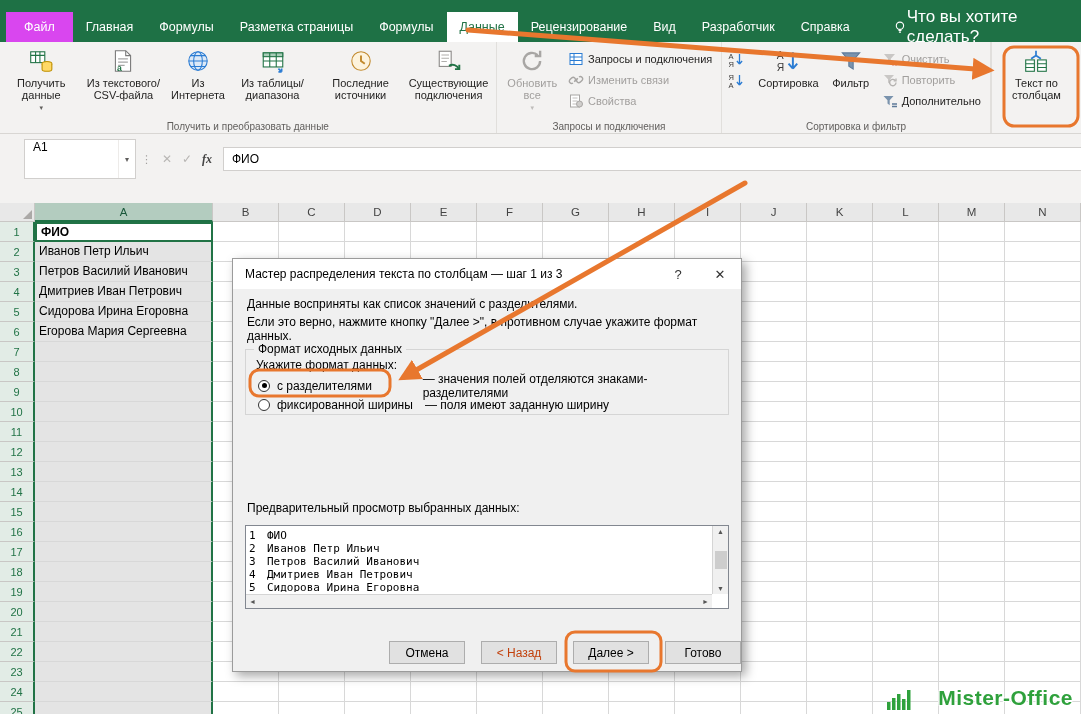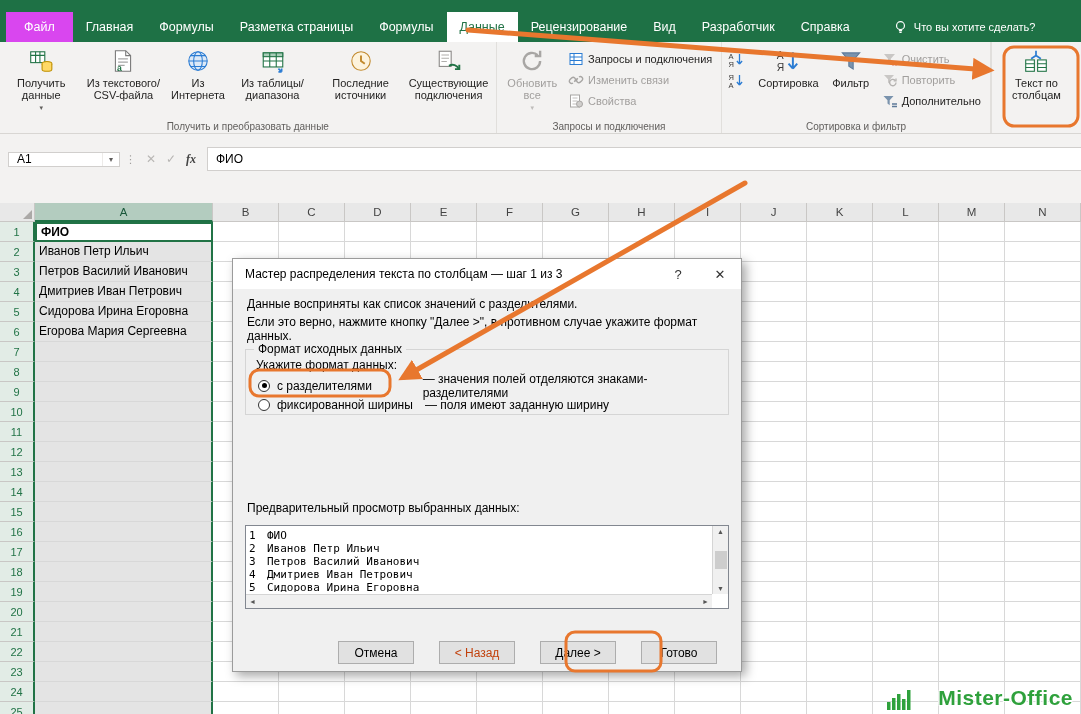--- a/index.html
+++ b/index.html
@@ -4,21 +4,21 @@
 <style>
   *{box-sizing:border-box;margin:0;padding:0}
   html,body{width:1081px;height:714px}
   body{position:relative;overflow:hidden;font-family:"Liberation Sans",sans-serif;background:#fff}
 
   
   .tabbar{position:absolute;left:0;top:0;width:100%;height:42px;background:#1E7145;display:flex;align-items:flex-end;padding-left:6px}
   .tab{color:#fff;font-size:12.5px;height:30px;display:flex;align-items:center;padding:0 13px;white-space:nowrap;cursor:default}
   .tab.file{background:#d946ef;padding:0 18px}
   .tab.active{background:#fff;color:#217346}
-  .tellme{margin-left:30px;display:flex;align-items:center;color:#fff;font-size:11px;height:30px;gap:6px}
+  .tellme{margin-left:30px;display:flex;align-items:center;color:#fff;font-size:17px;height:30px;}
   .bulb-icon{width:15px;height:15px;display:inline-block}
   .bulb-icon svg{width:100%;height:100%}
 
   
   .ribbon{position:absolute;left:0;top:42px;width:100%;height:92px;background:#F3F2F1;border-bottom:1px solid #D8D6D3;display:flex;align-items:stretch}
   .rgroup{position:relative;border-right:1px solid #E1DFDC;padding:3px 3px 15px;display:flex;align-items:flex-start}
   .rgroup.last{margin-left:auto;border-right:none;border-left:1px solid #E1DFDC}
   .rgroup-label{position:absolute;left:0;right:0;bottom:1px;text-align:center;font-size:10px;color:#605E5C;white-space:nowrap;overflow:hidden}
   .rbtn-large{min-width:56px;max-width:88px;display:flex;flex-direction:column;align-items:center;padding:3px 4px 0;font-size:11px;line-height:12px;color:#252423;text-align:center;cursor:default}
   .rbtn-large .ricon{width:26px;height:26px;margin-bottom:3px}
@@ -27,21 +27,21 @@
   .rbtn-large.disabled .caret{color:#BEBCBA}
   .rcol{display:flex;flex-direction:column;padding-top:3px}
   .rbtn-small{height:21px;display:flex;align-items:center;font-size:11px;color:#252423;padding:0 6px 0 3px;white-space:nowrap;cursor:default}
   .rbtn-small .ricon{width:16px;height:16px;margin-right:4px;flex:none}
   .rbtn-small.disabled{color:#A19F9D}
   .ricon svg{width:100%;height:100%;display:block}
 
   
   .fbar{position:absolute;left:0;top:134px;width:100%;height:69px;background:#F3F2F1}
   .fbar-row{position:absolute;left:0;top:12px;width:100%;height:26px;display:flex;align-items:center}
-  .namebox{width:112px;height:15px;background:#fff;border:1px solid #D1CFCD;margin-left:8px;display:flex;align-items:center;font-size:12px;padding-left:8px;color:#000}
+  .namebox{width:112px;height:40px;background:#fff;border:1px solid #D1CFCD;margin-left:24px;display:flex;align-items:flex-start;font-size:12px;padding-left:8px;color:#000}
   .nb-caret{margin-left:auto;align-self:stretch;display:flex;align-items:center;padding:0 6px;font-size:8px;color:#605E5C;border-left:1px solid #EDEBE9}
   .fb-handle{color:#A19F9D;font-size:11px;padding:0 5px}
   .fb-btn{width:20px;text-align:center;font-size:12px;color:#B8B6B4}
   .fb-btn.fx{color:#444;font-style:italic;font-family:Liberation Serif, serif;font-weight:bold}
   .f-input{flex:1;height:24px;background:#fff;border:1px solid #D1CFCD;border-right:none;margin-left:6px;font-size:12px;padding:4px 8px;color:#000}
 
   
   .sheet{position:absolute;left:0;top:203px;width:100%;height:511px;background:#fff;display:grid;grid-template-rows:19px repeat(25,20px);font-size:12px}
   .ghdr{background:#E8E8E8;border-right:1px solid #C9C7C5;border-bottom:1px solid #C9C7C5;display:flex;align-items:center;justify-content:center;color:#444;font-size:11.5px}
   .corner{position:relative}
@@ -70,21 +70,21 @@
   .radio.checked::after{content:"";position:absolute;left:2.5px;top:2.5px;right:2.5px;bottom:2.5px;background:#000;border-radius:50%}
   .radio-lbl{margin-left:7px;width:148px}
   .pv-label{position:absolute;left:14px;top:212px}
   .pv-box{position:absolute;left:12px;right:12px;top:236px;height:84px;background:#fff;border:1px solid #828790}
   .pv-text{position:absolute;left:3px;top:3px;right:18px;bottom:16px;overflow:hidden;font-family:"DejaVu Sans Mono",monospace;font-size:11px;line-height:13px;color:#000}
   .pvline{white-space:nowrap}
   .pvnum{display:inline-block;min-width:12px;margin-right:6px}
   .pv-vscroll{position:absolute;right:0;top:0;bottom:14px;width:16px;background:#F0F0F0;border-left:1px solid #D5D5D5;display:flex;flex-direction:column;align-items:center;justify-content:space-between;font-size:7px;color:#555;padding:2px 0}
   .vthumb{width:12px;height:18px;background:#CDCDCD}
   .pv-hscroll{position:absolute;left:0;right:16px;bottom:0;height:14px;background:#F0F0F0;border-top:1px solid #D5D5D5;display:flex;align-items:center;justify-content:space-between;font-size:7px;color:#555;padding:0 3px}
-  .dlg-buttons{position:absolute;right:24px;top:352px;display:flex;gap:25px}
+  .dlg-buttons{position:absolute;right:0;top:352px;display:flex;gap:16px}
   .dbtn{width:76px;height:23px;background:#E1E1E1;border:1px solid #ADADAD;font-size:12px;font-family:"Liberation Sans",sans-serif;color:#000}
   .dbtn.disabled{color:#c2410c}
 
   
   .overlay{position:absolute;left:0;top:0;z-index:50;pointer-events:none}
 
   
   .watermark{position:absolute;right:8px;bottom:4px;z-index:60;display:flex;align-items:flex-end;gap:22px}
   .wm-text{font-size:21px;font-weight:bold;color:#2FA13C;letter-spacing:.5px;
     text-shadow:1px 1px 0 #fff,-1px -1px 0 #fff,1px -1px 0 #fff,-1px 1px 0 #fff}

